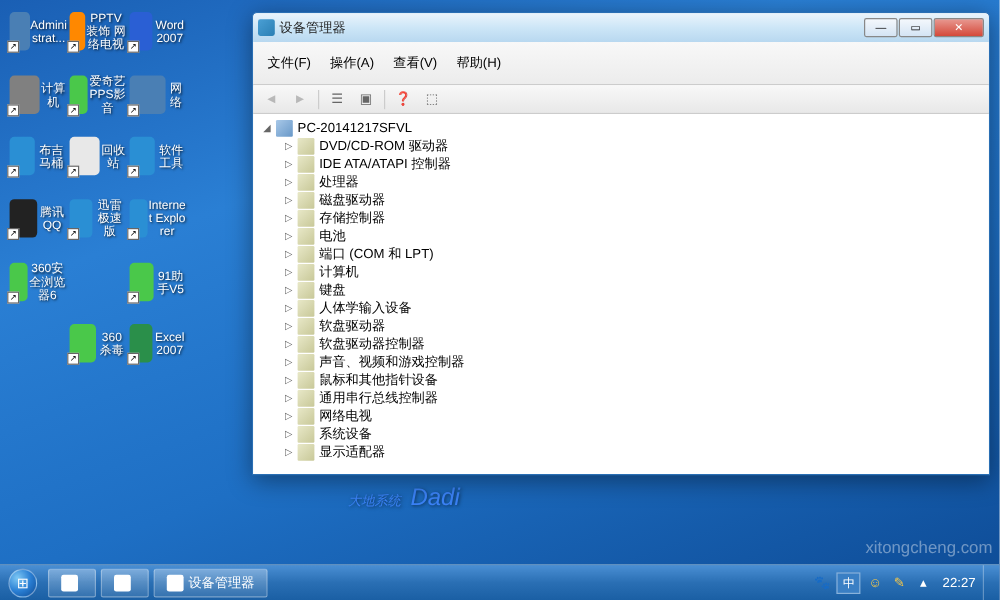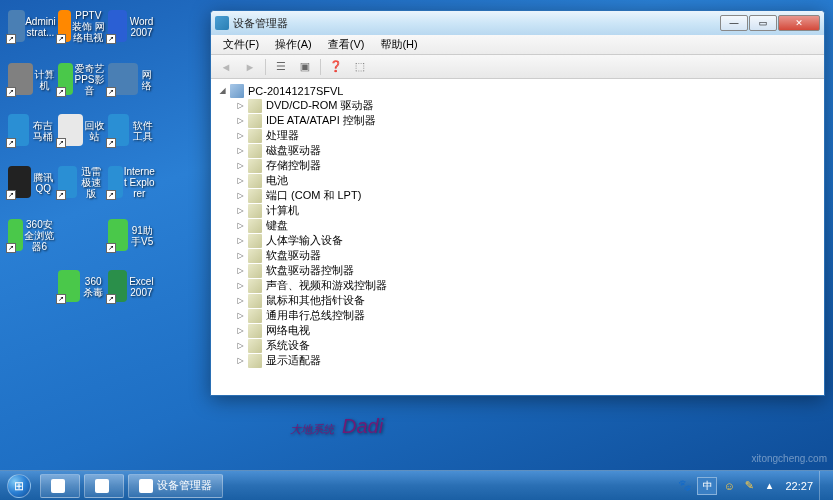--- a/index.html
+++ b/index.html
@@ -3,44 +3,44 @@
 <meta charset="utf-8">
 <style>
 *{margin:0;padding:0;box-sizing:border-box;font-family:"Microsoft YaHei","Segoe UI",Tahoma,sans-serif;font-size:11px;}
 body{width:833px;height:500px;overflow:hidden;background:linear-gradient(160deg,#1a5fb4 0%,#2a7fd4 30%,#1e6fc4 60%,#0d4a94 100%);position:relative;}
 .desktop{position:absolute;inset:0;}
 .desktop-icons{position:absolute;top:8px;left:8px;display:grid;grid-template-columns:repeat(3,48px);gap:18px 2px;}
 .dicon{width:48px;display:flex;flex-direction:row;align-items:center;cursor:pointer;}
 .dicon .ico{width:32px;height:32px;border-radius:4px;display:flex;align-items:center;justify-content:center;position:relative;}
 .dicon .lbl{color:#fff;text-align:center;font-size:10px;line-height:11px;text-shadow:1px 1px 2px rgba(0,0,0,.8);margin-top:2px;word-break:break-all;}
 .shortcut{position:absolute;bottom:-2px;left:-2px;width:10px;height:10px;background:#fff;border:1px solid #666;font-size:7px;display:flex;align-items:center;justify-content:center;}
-.brand{position:absolute;bottom:60px;left:290px;color:#701a75;font-size:26px;font-style:italic;text-shadow:1px 1px 3px rgba(0,0,0,.5);text-align:center;}
+.brand{position:absolute;bottom:72px;left:290px;color:#3b82f6;font-size:26px;font-style:italic;text-shadow:1px 1px 3px rgba(0,0,0,.5);text-align:center;}
 .brand .en{font-size:20px;margin-left:8px;}
-.watermark{position:absolute;bottom:36px;right:6px;color:rgba(255,255,255,.4);font-size:10px;margin-top:24px;}
+.watermark{position:absolute;bottom:36px;right:6px;color:rgba(255,255,255,.4);font-size:14px;margin-top:24px;}
 .taskbar{position:absolute;bottom:0;left:0;right:0;height:30px;background:linear-gradient(180deg,#4a8fd4 0%,#2a6fb4 50%,#1a5fa4 100%);display:flex;align-items:center;border-top:1px solid rgba(255,255,255,.3);}
 .start{width:38px;height:30px;display:flex;align-items:center;justify-content:center;cursor:pointer;}
 .start-orb{width:24px;height:24px;border-radius:50%;background:radial-gradient(circle at 30% 30%,#7ec8f4,#2a7fd4,#0d4a94);border:1px solid rgba(255,255,255,.4);display:flex;align-items:center;justify-content:center;color:#fff;font-size:12px;}
 .task-item{height:24px;padding:0 10px;margin:0 2px;background:linear-gradient(180deg,rgba(255,255,255,.3),rgba(255,255,255,.1));border:1px solid rgba(255,255,255,.3);border-radius:2px;display:flex;align-items:center;color:#fff;font-size:11px;cursor:pointer;}
 .task-item .tico{width:14px;height:14px;background:#fff;margin-right:4px;border-radius:2px;}
 .tray{margin-left:auto;display:flex;align-items:center;padding:0 4px;color:#fff;}
 .tray-ico{width:16px;height:16px;margin:0 2px;cursor:pointer;display:flex;align-items:center;justify-content:center;font-size:11px;}
 .lang{background:#3a7fc4;border:1px solid rgba(255,255,255,.4);padding:0 4px;height:18px;display:flex;align-items:center;font-size:10px;margin:0 2px;cursor:pointer;}
 .clock{font-size:11px;margin:0 6px;}
 .show-desktop{width:10px;height:30px;border-left:1px solid rgba(255,255,255,.3);cursor:pointer;}
 
 .window{position:absolute;top:10px;left:210px;width:615px;height:386px;background:#fff;border:1px solid #2a6fb4;border-radius:4px 4px 0 0;box-shadow:0 4px 20px rgba(0,0,0,.4);display:flex;flex-direction:column;}
 .titlebar{height:24px;background:linear-gradient(180deg,#eaf4fc 0%,#cde6f7 50%,#b8d8f0 100%);border-radius:4px 4px 0 0;display:flex;align-items:center;padding:0 4px;}
 .titlebar .ticon{width:14px;height:14px;margin-right:4px;background:linear-gradient(135deg,#4a9fd4,#2a7fb4);border-radius:2px;}
 .titlebar .ttext{flex:1;font-size:11px;color:#222;}
 .winbtns{display:flex;gap:1px;}
 .winbtn{width:28px;height:16px;border:1px solid #888;border-radius:2px;display:flex;align-items:center;justify-content:center;font-size:9px;cursor:pointer;}
 .winbtn.min{background:linear-gradient(180deg,#f4f8fc,#d4e4f4);}
 .winbtn.max{background:linear-gradient(180deg,#f4f8fc,#d4e4f4);}
 .winbtn.close{background:linear-gradient(180deg,#e89890,#d4493a);color:#fff;width:42px;}
-.menubar{height:20px;background:linear-gradient(180deg,#f8f8f8,#ececec);border-bottom:1px solid #ccc;display:flex;align-items:center;padding:0 4px;}
+.menubar{height:36px;background:linear-gradient(180deg,#f8f8f8,#ececec);border-bottom:1px solid #ccc;display:flex;align-items:center;padding:0 4px;}
 .menuitem{padding:2px 8px;font-size:11px;cursor:pointer;}
 .toolbar{height:24px;background:linear-gradient(180deg,#f8f8f8,#e8e8e8);border-bottom:1px solid #ccc;display:flex;align-items:center;padding:0 4px;gap:2px;}
 .tbtn{width:22px;height:20px;display:flex;align-items:center;justify-content:center;cursor:pointer;border-radius:2px;font-size:11px;color:#666;}
 .tbtn.disabled{opacity:.4;cursor:default;}
 .tsep{width:1px;height:16px;background:#ccc;margin:0 2px;}
 .content{flex:1;background:#fff;overflow:auto;padding:4px;}
 .tree{font-size:11px;}
 .tree-node{display:flex;align-items:center;height:15px;cursor:pointer;padding-left:2px;}
 .tree-node.root{font-weight:normal;}
 .expander{width:11px;height:11px;display:flex;align-items:center;justify-content:center;font-size:8px;color:#666;margin-right:2px;}

